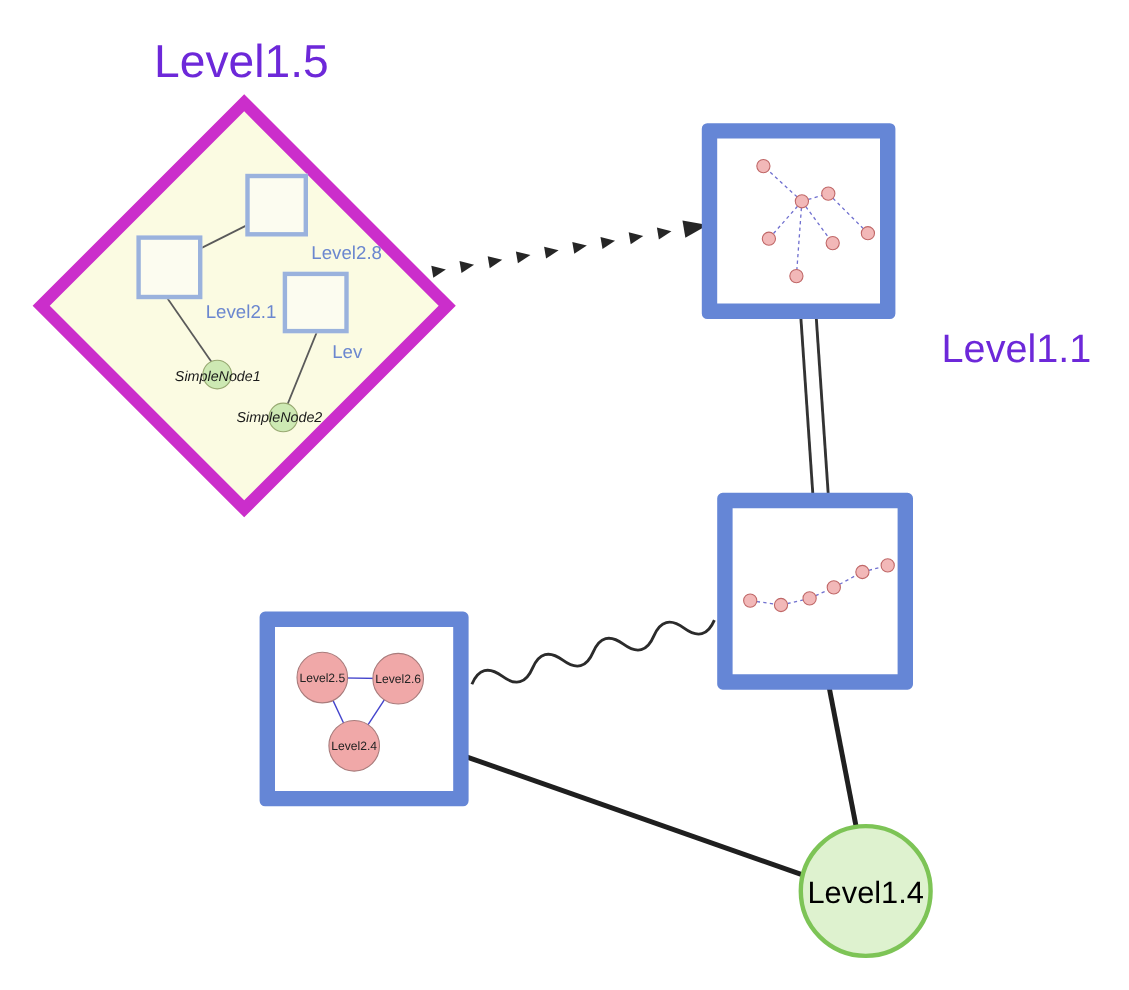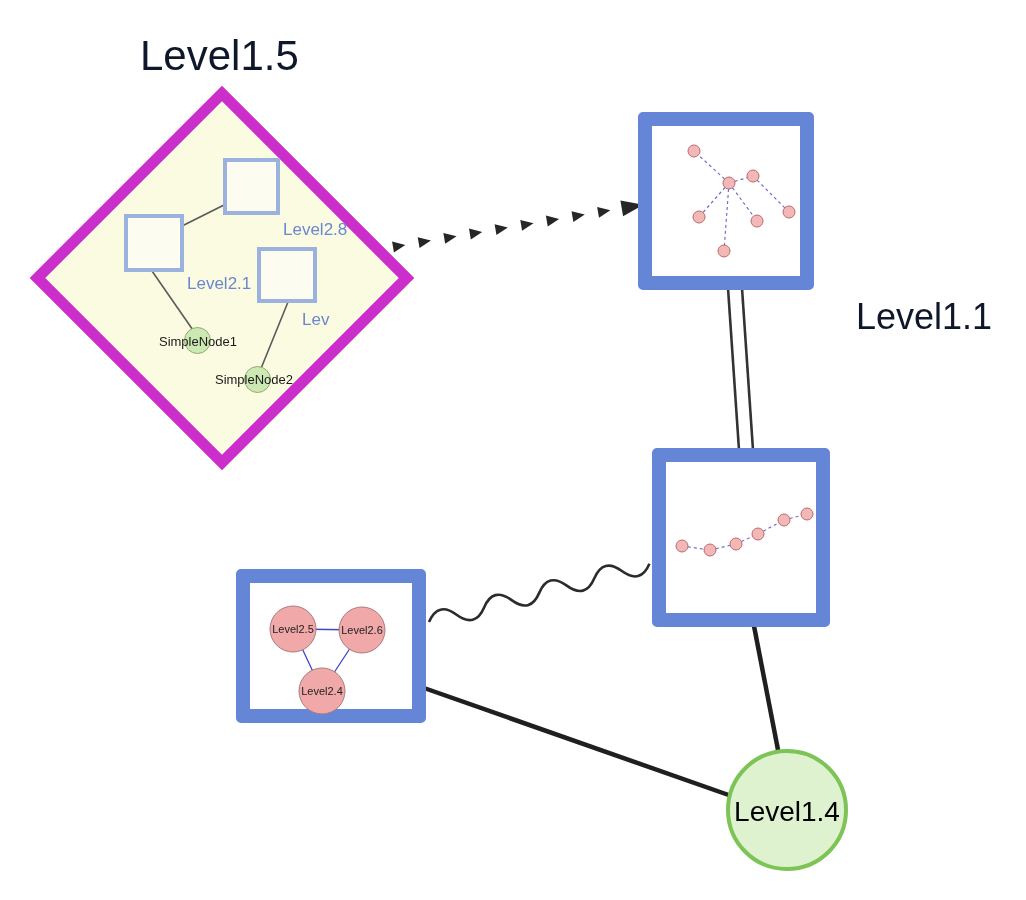--- a/index.html
+++ b/index.html
@@ -8,21 +8,21 @@
     overflow:hidden;font-family:"Liberation Sans",sans-serif;
   }
   .layer{position:absolute;left:0;top:0;}
   
   .gbox{
     position:absolute;box-sizing:border-box;border:14px solid #6586d6;
     background:#ffffff;border-radius:5px;z-index:1;
   }
   #box11{left:638px;top:112px;width:176px;height:178px;}
   #box12{left:652px;top:448px;width:178px;height:179px;}
-  #box13{left:236px;top:556px;width:190px;height:154px;margin-top:13px;}
+  #box13{left:236px;top:556px;width:190px;height:177px;}
   .gbox svg{display:block;}
   
   #diamond{
     position:absolute;left:86px;top:142px;width:272px;height:272px;
     box-sizing:border-box;background:#fbfbe2;border:11px solid #cb2ecb;
     transform:rotate(45deg);z-index:1;
   }
   
   #c14{
     position:absolute;left:726px;top:749px;width:122px;height:122px;
@@ -41,24 +41,24 @@
   .gnode{
     position:absolute;width:27px;height:27px;border-radius:50%;
     box-sizing:border-box;background:#cde9b3;border:1.5px solid #97a871;z-index:3;
   }
   #g1{left:184px;top:327px;}
   #g2{left:244px;top:366px;}
   
   .small-blue{position:absolute;font-size:17px;color:#6b87cf;z-index:4;white-space:nowrap;}
   .small-black{
     position:absolute;font-size:13px;color:#1a1a1a;z-index:4;
-    transform:translateX(-50%);white-space:nowrap;
+    transform:translateX(-50%);white-space:nowrap;font-style:italic;
   }
   
-  .nlabel{position:absolute;color:#0f172a;z-index:4;white-space:nowrap;}
+  .nlabel{position:absolute;color:#6d28d9;z-index:4;white-space:nowrap;}
   #lb15{left:140px;top:32px;font-size:42px;}
   #lb11{left:820px;top:296px;font-size:36px;margin-left:36px;}
   #lb12{left:832px;top:632px;font-size:36px;}
   #lb13{left:420px;top:740px;font-size:36px;}
   #lb14{left:787px;top:812px;font-size:28px;color:#000;transform:translate(-50%,-50%);}
 </style>
 </head>
 <body>
 
 <div id="canvas">

